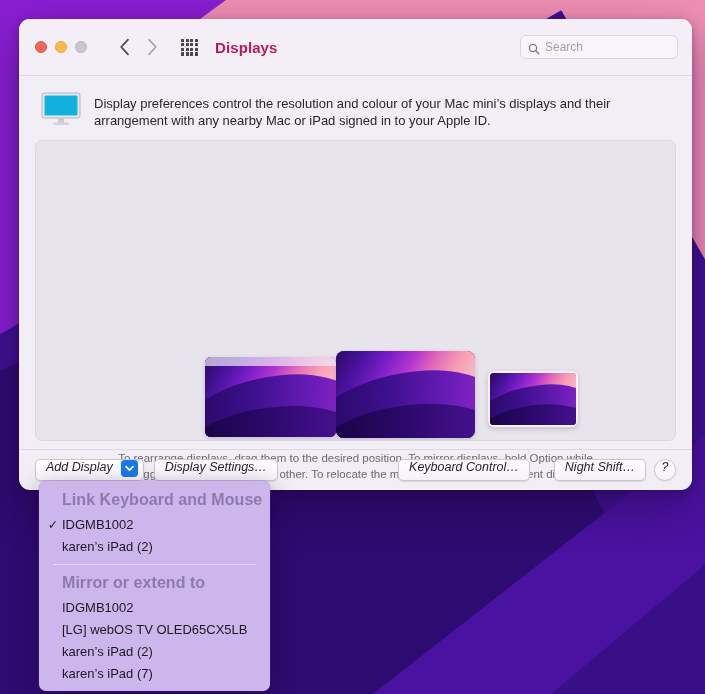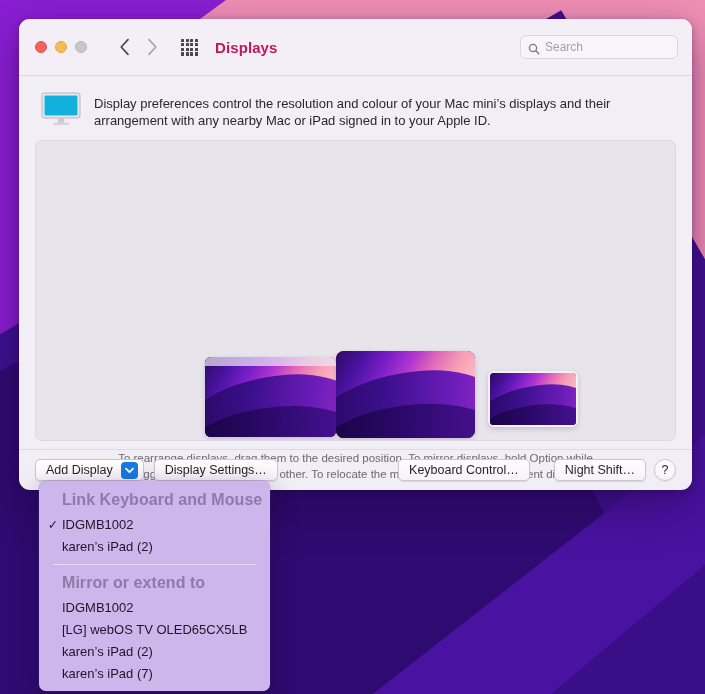--- a/index.html
+++ b/index.html
@@ -211,24 +211,24 @@
   .btn {
     height: 22px;
     background: linear-gradient(to bottom,#fefdff,#f6f3f8);
     border: .5px solid #cdc5d4;
     border-radius: 5px;
     font-family: "Liberation Sans", sans-serif;
     font-size: 12.5px;
     color: #241f29;
     padding: 0 10px;
     display: flex;
-    align-items: center;
     box-shadow: 0 .5px 1px rgba(60,40,80,.13);
     cursor: default;
     white-space: nowrap;
+    font-style: italic;
   }
   #addDisplayBtn {
     padding-right: 5px;
     gap: 8px;
     background: linear-gradient(to bottom,#ffffff,#f7f4f9);
   }
   #addBadge {
     width: 17px; height: 17px;
     background: #177ae5;
     border-radius: 4px;

